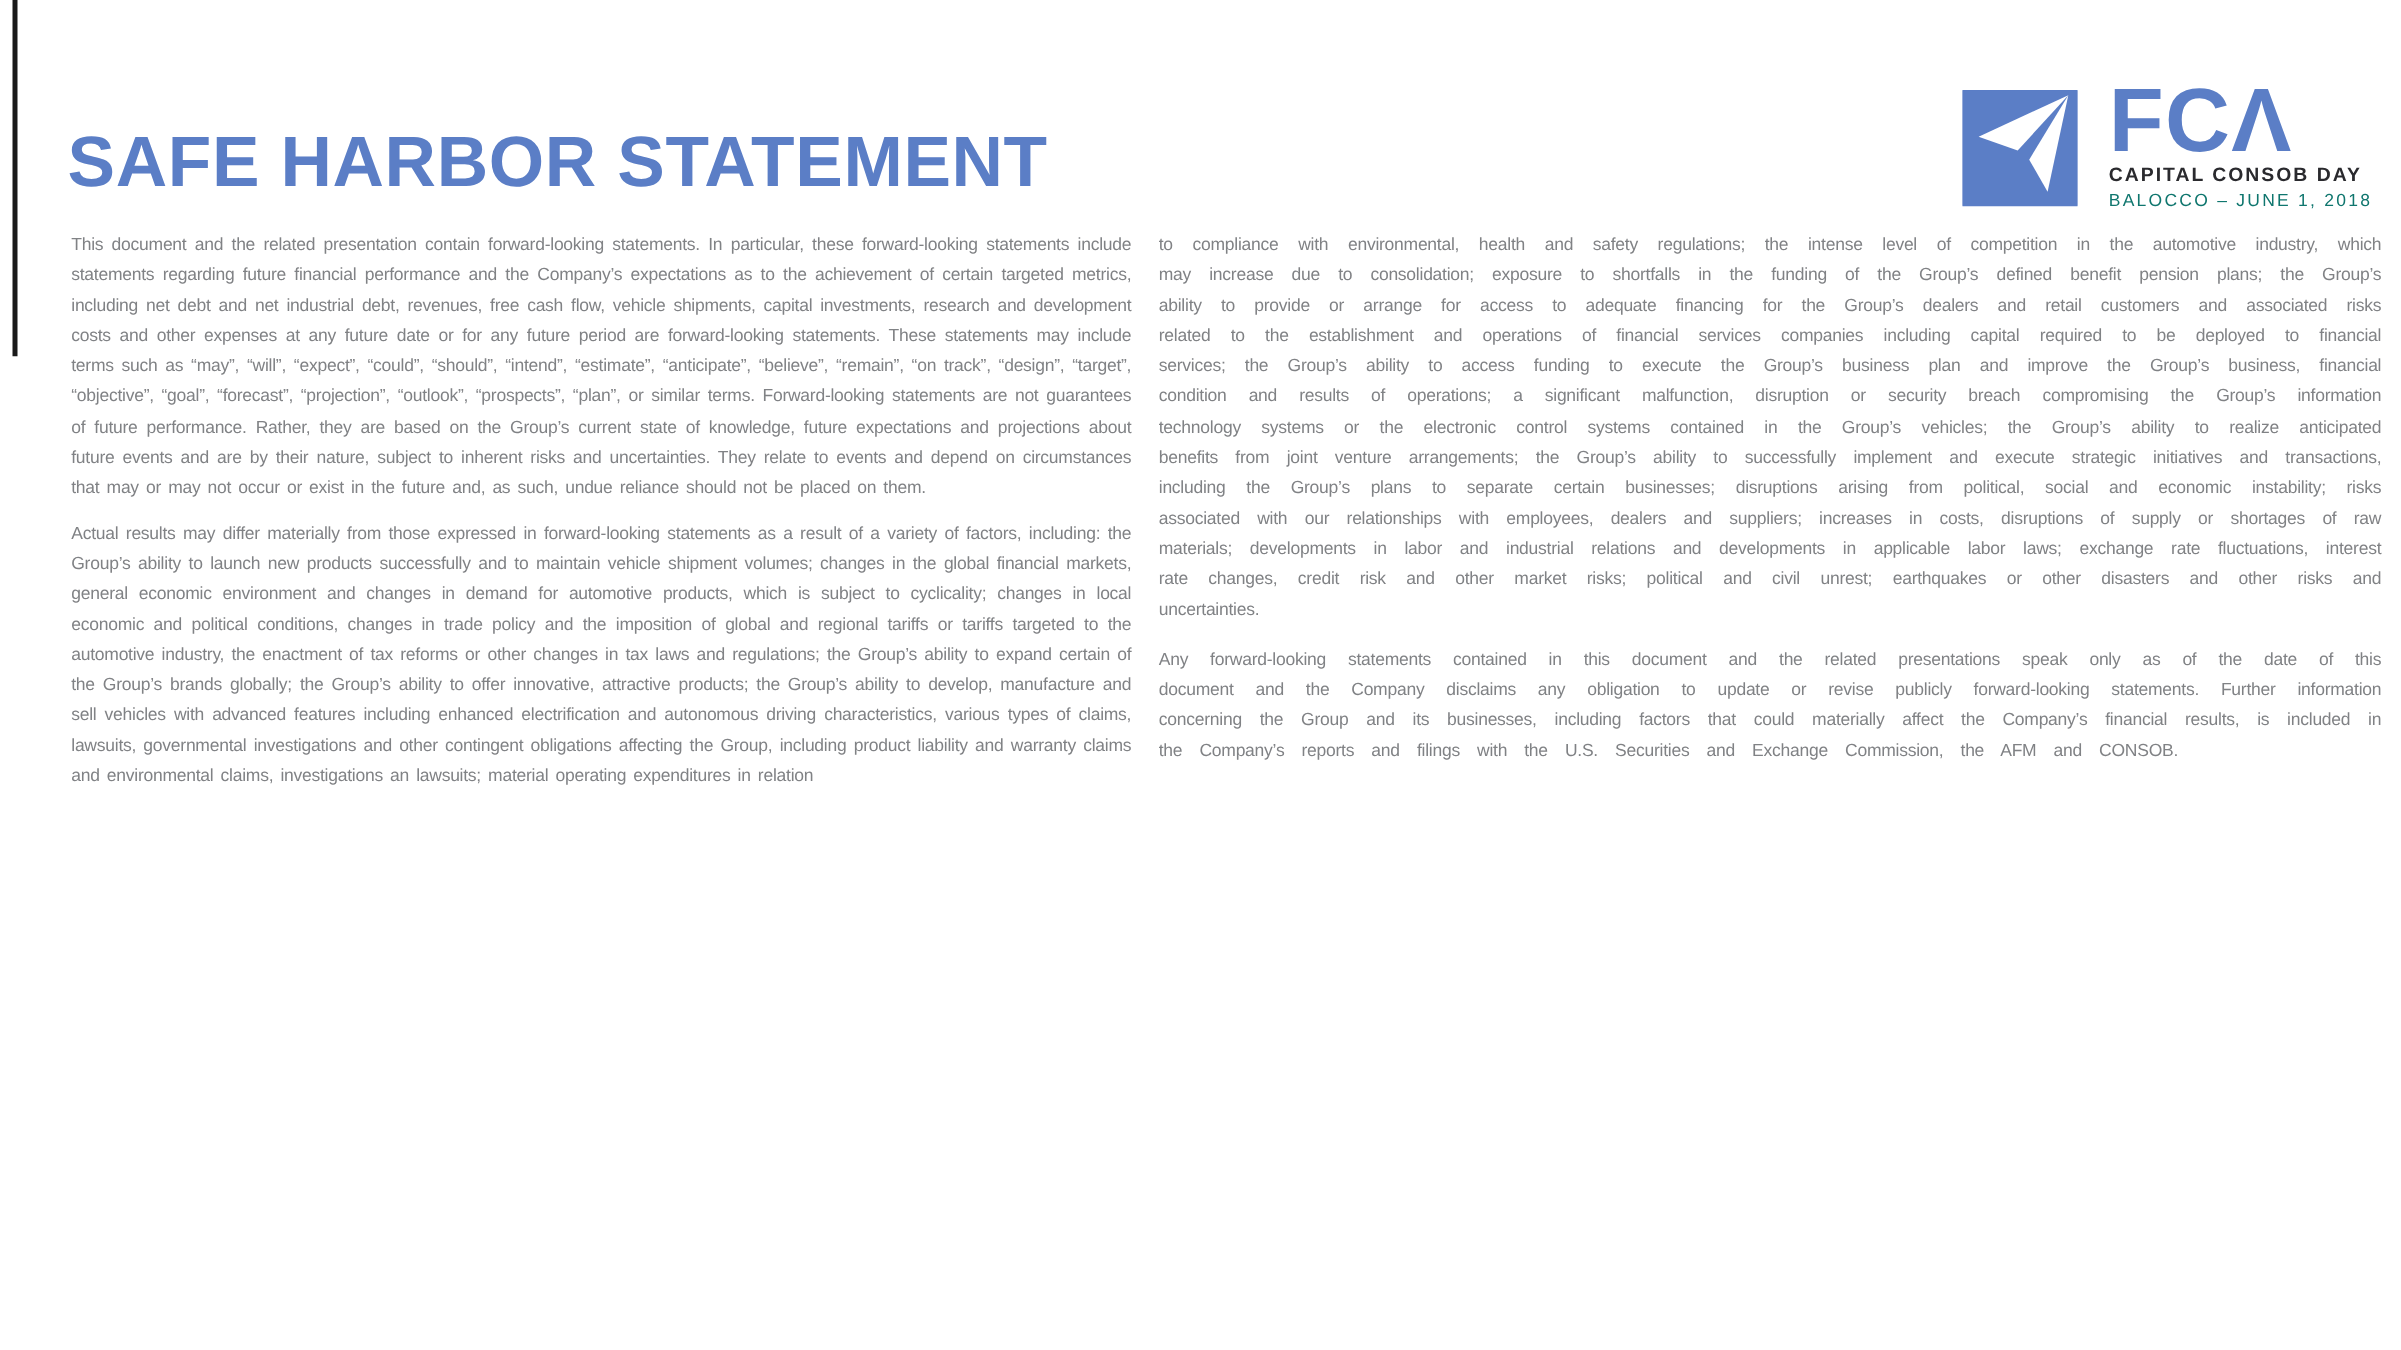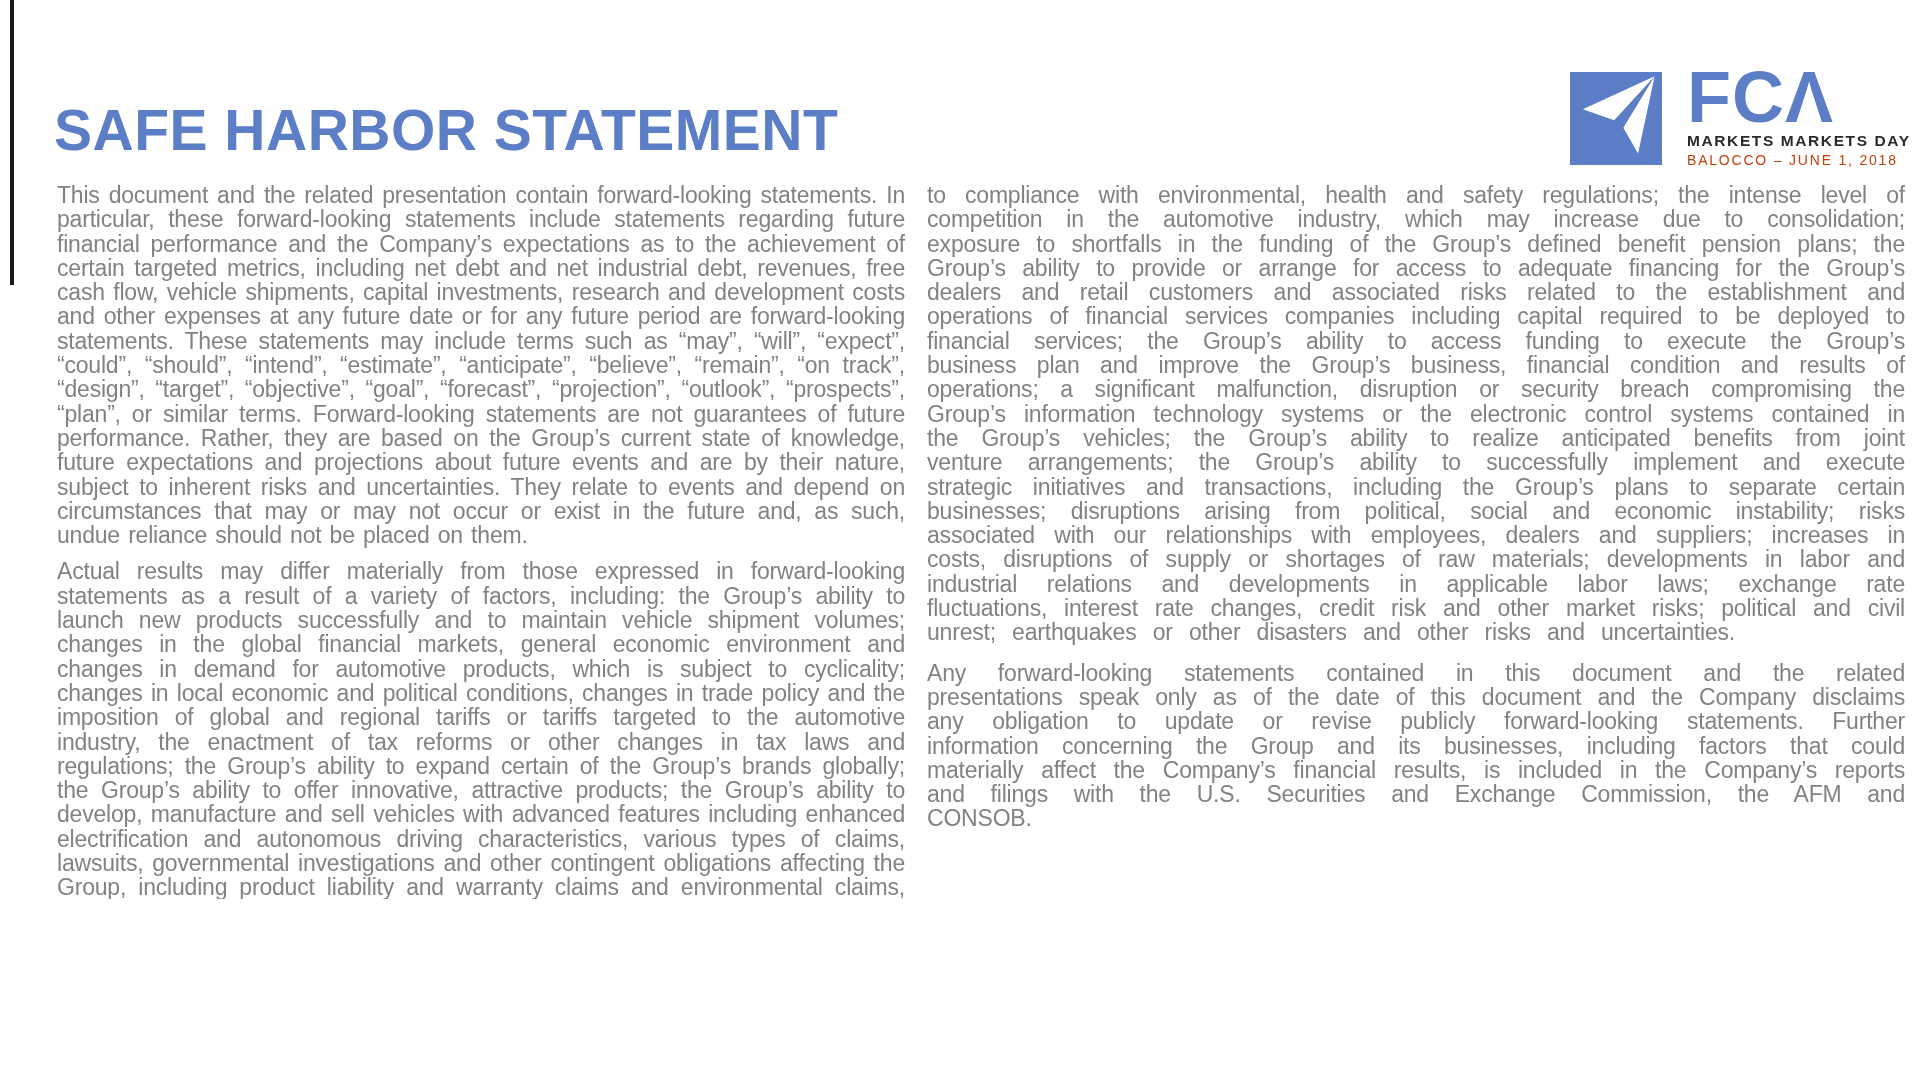--- a/index.html
+++ b/index.html
@@ -61,34 +61,34 @@
     margin-top: 7px;
     font-size: 15.5px;
     font-weight: bold;
     color: #2a2a2e;
     letter-spacing: 1.6px;
     white-space: nowrap;
   }
   .logo-detail {
     margin-top: 2px;
     font-size: 14px;
-    color: #c2410c;
+    color: #0f766e;
     letter-spacing: 1.8px;
     white-space: nowrap;
   }
   
   .col {
     position: absolute;
     top: 183px;
   }
   .col-left  { left: 57px;  width: 848px; }
   .col-right { left: 927px; width: 978px; }
   .col p {
     margin: 0 0 12px 0;
-    font-size: 23px;
+    font-size: 14px;
     line-height: 24.3px;
     color: #808285;
     text-align: justify;
     letter-spacing: -0.2px;
   }
   .col-left  p { word-spacing: 2px; }
   .col-right p { word-spacing: 10px; margin-bottom: 16px; }
   .page-number {
     position: absolute;
     left: 1849px; top: 1018px;
@@ -108,21 +108,21 @@
   <div class="logo">
     <div class="logo-square">
       <svg viewBox="0 0 100 100" xmlns="http://www.w3.org/2000/svg" aria-hidden="true">
         <rect x="0" y="0" width="100" height="100" fill="#5b7ec6"></rect>
         <polygon points="14,40 92,4 48,52" fill="#ffffff"></polygon>
         <polygon points="92,4 74,88 58,60" fill="#ffffff"></polygon>
       </svg>
     </div>
     <div class="logo-textblock">
       <div class="logo-brand">FCΛ</div>
-      <div class="logo-event">MARKETS MARKETS DAY</div>
+      <div class="logo-event">CAPITAL CONSOB DAY</div>
       <div class="logo-detail">BALOCCO – JUNE 1, 2018</div>
     </div>
   </div>
 
   <div class="col col-left">
     <p>This document and the related presentation contain forward-looking statements. In particular, these forward-looking statements include statements regarding future financial performance and the Company’s expectations as to the achievement of certain targeted metrics, including net debt and net industrial debt, revenues, free cash flow, vehicle shipments, capital investments, research and development costs and other expenses at any future date or for any future period are forward-looking statements. These statements may include terms such as “may”, “will”, “expect”, “could”, “should”, “intend”, “estimate”, “anticipate”, “believe”, “remain”, “on track”, “design”, “target”, “objective”, “goal”, “forecast”, “projection”, “outlook”, “prospects”, “plan”, or similar terms. Forward-looking statements are not guarantees of future performance. Rather, they are based on the Group’s current state of knowledge, future expectations and projections about future events and are by their nature, subject to inherent risks and uncertainties. They relate to events and depend on circumstances that may or may not occur or exist in the future and, as such, undue reliance should not be placed on them.</p>
     <p>Actual results may differ materially from those expressed in forward-looking statements as a result of a variety of factors, including: the Group’s ability to launch new products successfully and to maintain vehicle shipment volumes; changes in the global financial markets, general economic environment and changes in demand for automotive products, which is subject to cyclicality; changes in local economic and political conditions, changes in trade policy and the imposition of global and regional tariffs or tariffs targeted to the automotive industry, the enactment of tax reforms or other changes in tax laws and regulations; the Group’s ability to expand certain of the Group’s brands globally; the Group’s ability to offer innovative, attractive products; the Group’s ability to develop, manufacture and sell vehicles with advanced features including enhanced electrification and autonomous driving characteristics, various types of claims, lawsuits, governmental investigations and other contingent obligations affecting the Group, including product liability and warranty claims and environmental claims, investigations an lawsuits; material operating expenditures in relation</p>
   </div>
 
   <div class="col col-right">

